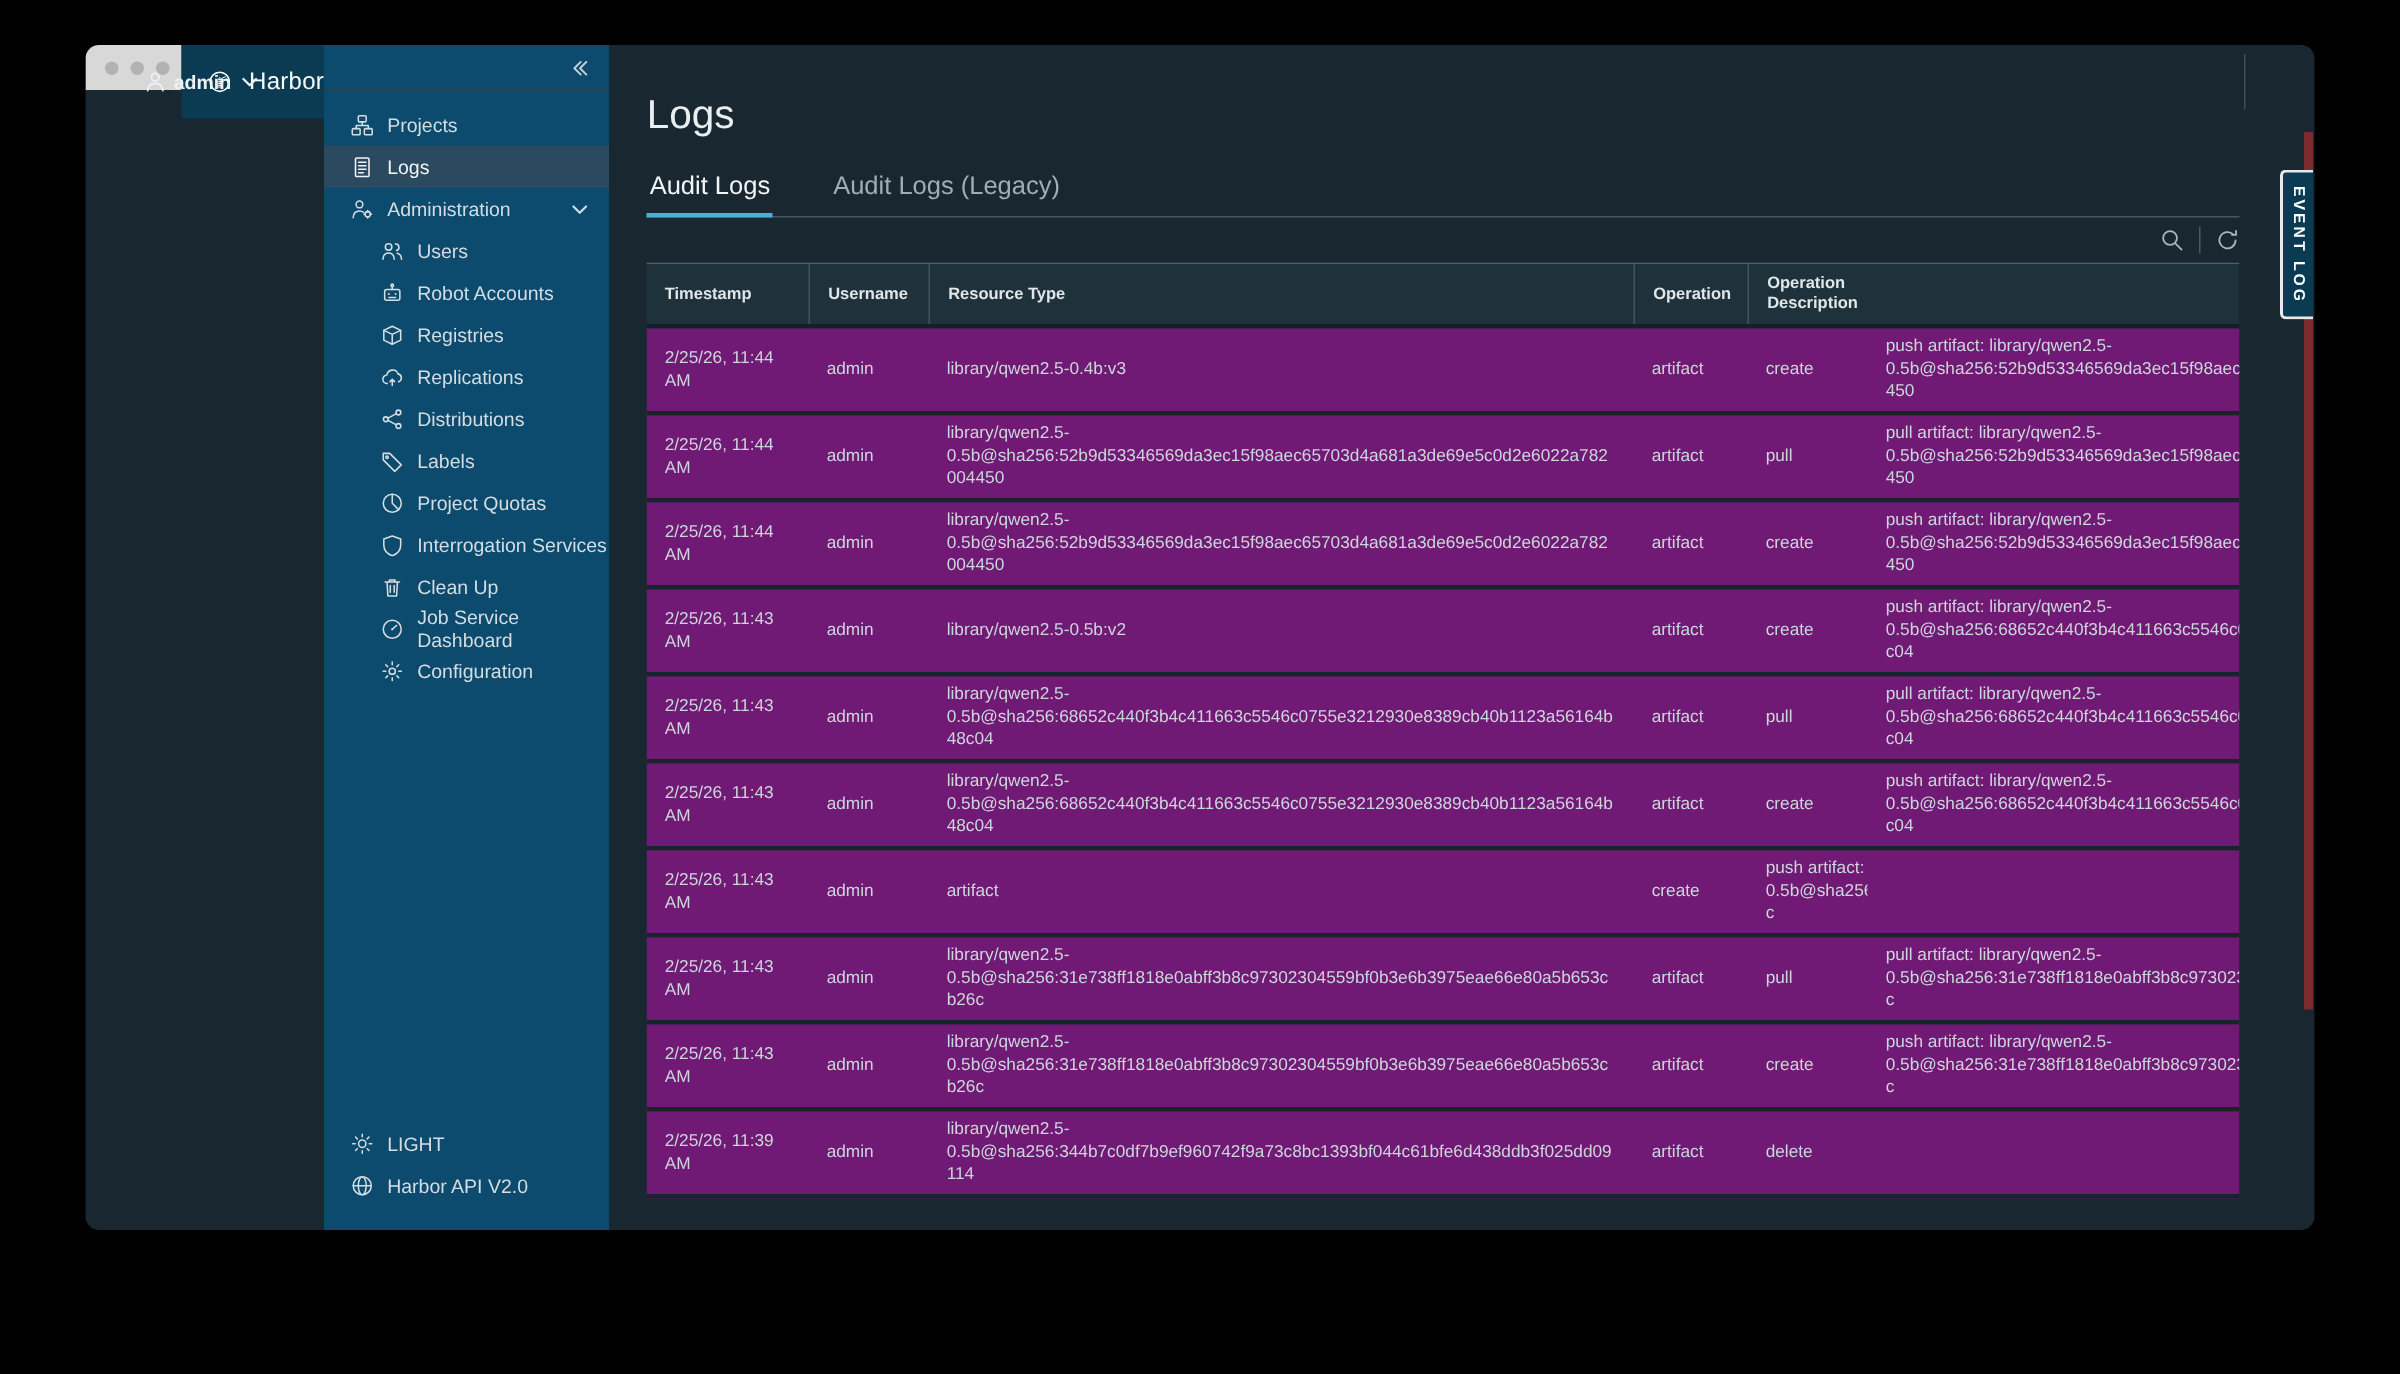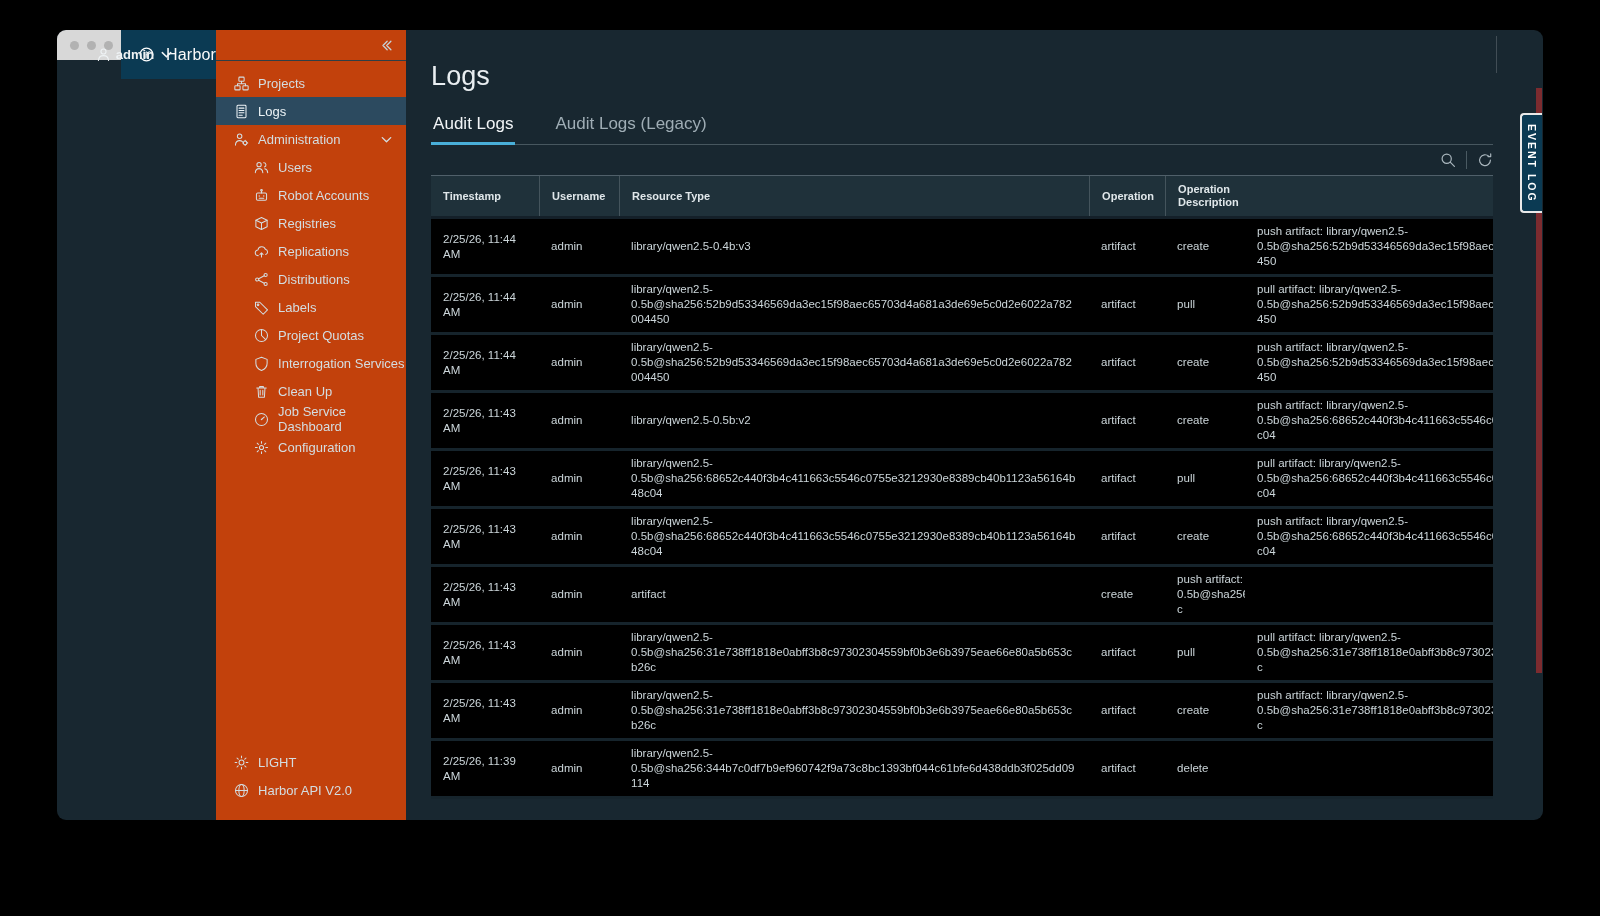--- a/index.html
+++ b/index.html
@@ -17,21 +17,21 @@
   .nav-divider{width:1px;height:48px;background:rgba(255,255,255,.18);}
   .nav-divider.left{position:absolute;left:165px;top:0;}
   .nav-divider.right{position:absolute;left:1375px;top:6px;height:37px;}
   .searchbox{position:absolute;left:178px;display:flex;align-items:center;gap:6px;color:#9fb3bf;}
   .searchbox .ph{font-size:13.5px;color:#22c55e;}
   .userbox{position:absolute;right:42px;display:flex;align-items:center;gap:5px;color:#eef2f4;}
   .userbox .uname{font-size:13px;font-weight:600;}
   
   .content{flex:1;display:flex;min-height:0;position:relative;}
   
-  .sidebar{width:190px;flex:0 0 auto;background:#c2410c;position:relative;}
+  .sidebar{width:190px;flex:0 0 auto;background:#0c4a6e;position:relative;}
   .collapse-row{height:30px;display:flex;align-items:center;justify-content:flex-end;
                 padding-right:12px;border-bottom:1px solid #2e3e46;color:#c6d1d6;}
   #sidebar-nav{margin-top:8px;}
   .nav-item{height:28px;display:flex;align-items:center;gap:9px;padding-left:18px;color:#d4dde1;
             font-size:13px;font-weight:500;cursor:pointer;position:relative;}
   .nav-item.sub{padding-left:38px;}
   .nav-item.selected{background:#2c4a5f;color:#eef4f7;}
   .nav-item .chev{position:absolute;right:12px;}
   .icn{display:inline-flex;align-items:center;justify-content:center;color:inherit;}
   .icn svg{width:15px;height:15px;display:block;}
@@ -47,21 +47,21 @@
   .toolbar{height:30px;display:flex;align-items:center;justify-content:flex-end;gap:10px;color:#a9b6bd;}
   .toolbar .tdiv{width:1px;height:18px;background:#4a5a62;}
   .toolbar .icn svg{width:16px;height:16px;}
   
   .table-wrap{flex:1;overflow:hidden;}
   .thead,.tr{display:grid;grid-template-columns:108px 80px 470px 76px 80px 1fr;}
   .thead{background:#1f313a;border-top:1px solid #50606a;border-bottom:3px solid #142029;}
   .th{padding:7px 12px;font-size:11px;font-weight:700;color:#e0e7ea;display:flex;align-items:center;
       line-height:13px;}
   .th + .th{border-left:1px solid #44545c;}
-  .tr{background:#000000;border-bottom:3px solid #16242c;}
+  .tr{background:#701a75;border-bottom:3px solid #16242c;}
   .td{padding:5px 12px;font-size:11.5px;line-height:15px;color:#ccd6da;overflow-wrap:break-word;
       min-height:40px;display:flex;flex-direction:column;justify-content:center;box-sizing:border-box;}
   .td-desc{overflow:hidden;padding-right:0;}
   .desc-inner{width:462px;}
   
   .red-bar{position:absolute;right:1px;top:58px;width:6px;height:585px;background:#7c2b2f;z-index:5;}
   .event-tab{position:absolute;right:1px;top:83px;width:20px;height:96px;background:#0b3a53;
              border:2px solid #e9e9e9;border-right:none;border-radius:4px 0 0 4px;z-index:6;
              display:flex;align-items:center;justify-content:center;cursor:pointer;}
   .event-tab span{writing-mode:vertical-rl;color:#fff;font-size:10.5px;font-weight:700;

